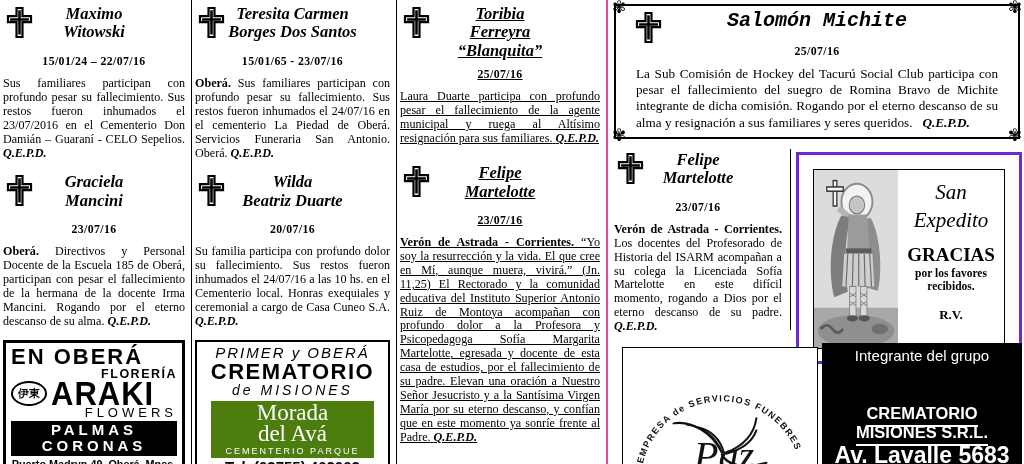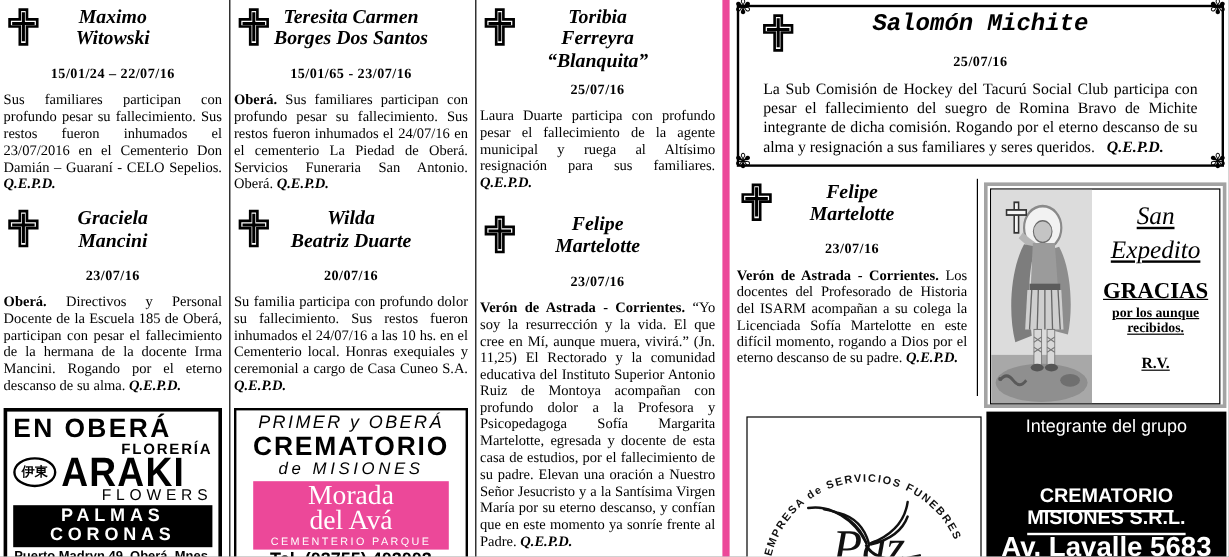--- a/index.html
+++ b/index.html
@@ -4,21 +4,21 @@
 <style>
   html,body{margin:0;padding:0;background:#888;}
   #page{
     position:relative; width:1024px; height:464px; background:#fff; color:#000;
     font-family:"Liberation Serif","DejaVu Serif",serif; overflow:hidden;
     display:grid; grid-template-columns:192px 205px 211px 1fr;
   }
   .col{padding:3px 6px 2px 3px; display:flex; flex-direction:column; overflow:hidden;}
   .col-1{border-right:1px solid #000;}
   .col-2{border-right:1px solid #000;}
-  .col-3{border-right:6px solid #ec4899;}
+  .col-3{border-right:2px solid #ec4899;text-decoration:underline;}
   .col-4{padding:2px 2px 0 4px;}
 
   
   .obit{margin-bottom:11px;}
   .obit-head{position:relative; min-height:42px; padding-top:2px;}
   .cross{position:absolute; left:2px; top:1px; width:29px; height:37px;}
   .cross svg{width:100%; height:100%;}
   .obit-name{
     text-align:center; font-weight:bold; font-style:italic;
     font-size:16.5px; line-height:1.12; white-space:pre-line; padding:0 28px;
@@ -63,27 +63,27 @@
   .araki-banner{background:#000; color:#fff; text-align:center; padding:1px 0; margin-top:1px; line-height:1.1;}
   .araki-banner div{font-size:15px; font-weight:bold; letter-spacing:4px;}
   .araki-addr{font-size:10.8px; font-weight:bold; text-align:center; margin-top:2px;}
 
   
   .morada{border:2px solid #000; margin-top:auto; padding:3px 8px 2px; height:122px;
           text-align:center; font-family:"Liberation Sans","DejaVu Sans",sans-serif;}
   .morada-l1{font-size:15px; font-style:italic; letter-spacing:2px; line-height:1.1;}
   .morada-l2{font-size:22px; font-weight:bold; letter-spacing:1.5px; line-height:1;}
   .morada-l3{font-size:14px; font-style:italic; letter-spacing:3px; line-height:1.1;}
-  .morada-black{background:#ec4899; color:#fff; margin:2px 6px 1px; padding:1px 0 2px;}
+  .morada-black{background:#4d7c0f; color:#fff; margin:2px 6px 1px; padding:1px 0 2px;}
   .morada-b1{font-family:"Liberation Serif",serif; font-size:23px; line-height:.92;}
   .morada-sub{font-size:9px; letter-spacing:2px; margin-top:2px;}
   .morada-tel{font-size:15px; font-weight:bold; line-height:1.12;}
 
   
-  .sanexp{width:192px; border:3px solid #a3a3a3; margin:3px 0 4px 5px; padding:2px; height:178px;text-decoration:underline;}
+  .sanexp{width:192px; border:3px solid #6d28d9; margin:3px 0 4px 5px; padding:14px; height:178px;}
   .sanexp-inner{border:1px solid #000; height:100%; display:flex;}
   .sanexp-img{width:84px; flex:none;}
   .sanexp-img svg{width:100%; height:100%; display:block;}
   .sanexp-txt{flex:1; text-align:center; padding-top:8px;}
   .sanexp-title{font-style:italic; font-size:21px; line-height:1.35; white-space:pre-line;}
   .sanexp-gracias{font-weight:bold; font-size:19px; margin-top:9px;}
   .sanexp-sub{font-weight:bold; font-size:11.5px; line-height:1.15; margin-top:1px;}
   .sanexp-rv{font-size:13px; font-weight:bold; margin-top:14px;}
 
   
@@ -311,21 +311,21 @@
               <ellipse cx="55" cy="140" rx="6" ry="3" fill="#555"></ellipse>
               <path d="M8,150 q6,-7 12,0 q6,7 12,0" stroke="#5a5a5a" stroke-width="2.5" fill="none"></path>
               <circle cx="8" cy="149" r="1.6" fill="#5a5a5a"></circle>
               <ellipse cx="72" cy="150" rx="9" ry="5" fill="#6f6f6f"></ellipse>
             </svg>
           </div>
           <div class="sanexp-txt">
             <div class="sanexp-title">San
 Expedito</div>
             <div class="sanexp-gracias">GRACIAS</div>
-            <div class="sanexp-sub">por los aunque recibidos.</div>
+            <div class="sanexp-sub">por los favores recibidos.</div>
             <div class="sanexp-rv">R.V.</div>
           </div>
         </div>
       </div>
     </div>
 
     <div class="c4-bottom">
       <div class="paz">
         <svg viewBox="0 0 192 118">
           <defs>

